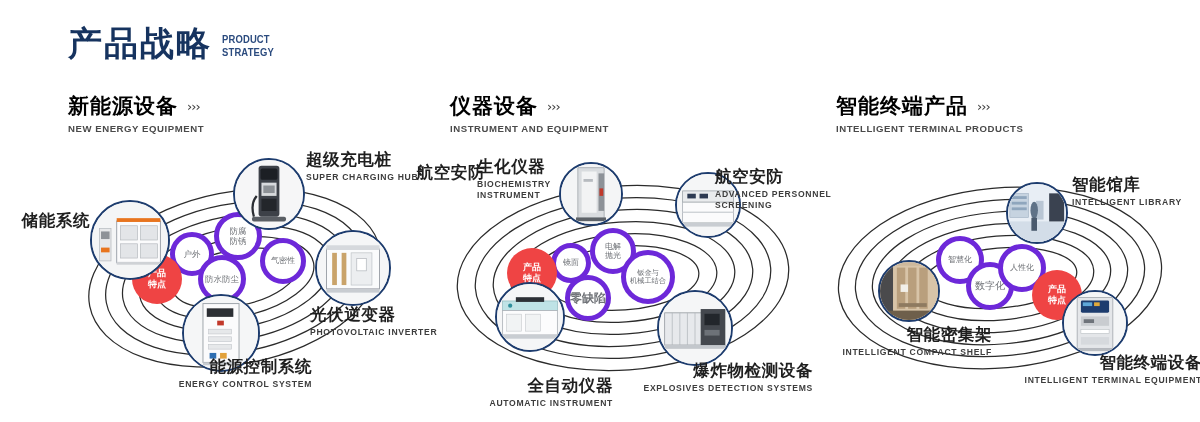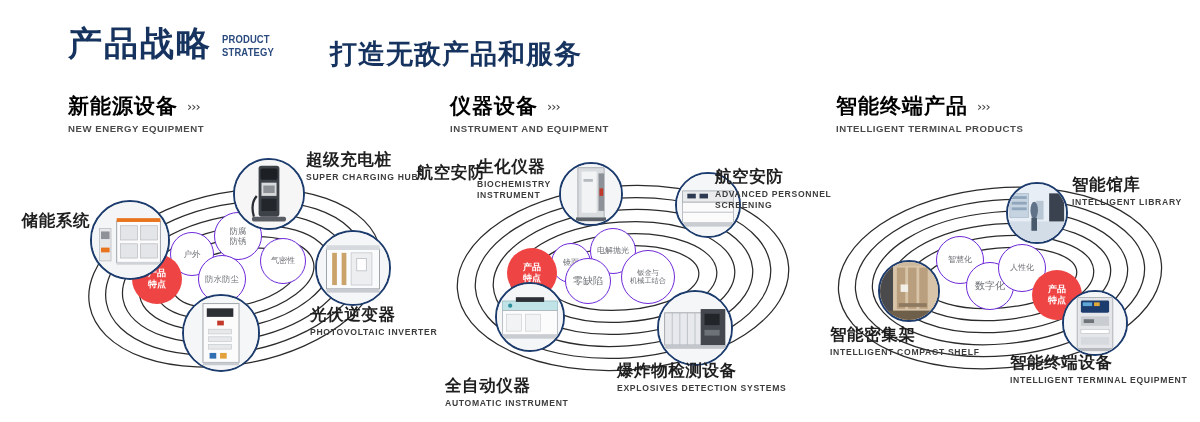--- a/index.html
+++ b/index.html
@@ -54,56 +54,55 @@
     position:absolute;border-radius:50%;
     border:2.4px solid #1d3c6e;
     background:#f2f3f5;overflow:hidden;
     box-sizing:border-box;
   }
   .node .ph{position:absolute;left:0;top:0;width:100%;height:100%;}
 
   
   .feat{
     position:absolute;border-radius:50%;
-    border:1px solid #6d28d9;background:#ffffff;
+    border:5px solid #6d28d9;background:#ffffff;
     display:flex;align-items:center;justify-content:center;
     text-align:center;color:#6f7277;
     font-family:"DejaVu Sans",sans-serif;
     line-height:1.18;box-sizing:border-box;
   }
   .feat.core{
     background:#ef4444;border:none;color:#ffffff;font-weight:bold;
   }
 
   
   .lbl{position:absolute;}
   .lbl .cn{
     font-size:16.5px;font-weight:bold;color:#1f1f1f;letter-spacing:.6px;
     font-family:"DejaVu Sans",sans-serif;line-height:1.15;white-space:nowrap;
   }
   .lbl .en{
     font-size:8.6px;font-weight:bold;color:#3d3d3d;letter-spacing:.7px;
     font-family:"Liberation Sans",sans-serif;line-height:1.25;margin-top:2px;
   }
   .lbl.right .cn,.lbl.right .en{text-align:right;}
-  .lbl.center .cn,.lbl.center .en{text-align:left;}
+  .lbl.center .cn,.lbl.center .en{text-align:right;}
 </style>
 </head>
 <body>
 
 <div id="stage">
 
   <div class="hdr">
     <div class="hdr-cn">产品战略</div>
     <div class="hdr-en">
       <div>PRODUCT</div>
       <div>STRATEGY</div>
     </div>
   </div>
-  <div class="hdr-sub">打造无敌产品和服务</div>
 
   <div class="sec" style="left:68px;top:95px;">
     <div class="sec-top">
       <div class="sec-cn">新能源设备</div>
       <div class="sec-arrows">›››</div>
     </div>
     <div class="sec-en">NEW ENERGY EQUIPMENT</div>
   </div>
 
   <div class="sec" style="left:450px;top:95px;">
@@ -213,46 +212,50 @@
         <rect x="24" y="13" width="28" height="9" fill="#2c2f34"></rect>
         <rect x="35" y="26" width="7" height="5" fill="#c2392b"></rect>
         <rect x="26" y="35" width="24" height="5" fill="#e6e8ea" stroke="#bfc3c8" stroke-width=".6"></rect>
         <rect x="26" y="43" width="24" height="5" fill="#e6e8ea" stroke="#bfc3c8" stroke-width=".6"></rect>
         <rect x="26" y="51" width="24" height="5" fill="#e6e8ea" stroke="#bfc3c8" stroke-width=".6"></rect>
         <rect x="27" y="60" width="7" height="6" fill="#2f6fb2"></rect>
         <rect x="38" y="60" width="7" height="6" fill="#e2a13a"></rect>
         <rect x="20" y="70" width="38" height="3" fill="#c8ccd1"></rect>
       </svg>
     </div>
+    <div class="lbl center" style="left:80px;top:208px;width:182px;">
+      <div class="cn">能源控制系统</div>
+      <div class="en">ENERGY CONTROL SYSTEM</div>
+    </div>
   </div>
 
   <div class="cluster" style="left:425px;top:150px;">
     <svg width="400" height="260" viewBox="0 0 400 260">
       <g fill="none" stroke="#2b2b2b" stroke-width="1.25">
         <ellipse cx="198" cy="128" rx="166" ry="92" transform="rotate(-4 198 128)"></ellipse>
         <ellipse cx="198" cy="128" rx="148" ry="80" transform="rotate(-4 198 128)"></ellipse>
         <ellipse cx="198" cy="128" rx="130" ry="68" transform="rotate(-4 198 128)"></ellipse>
         <ellipse cx="198" cy="128" rx="112" ry="56" transform="rotate(-4 198 128)"></ellipse>
         <ellipse cx="198" cy="128" rx="94" ry="44" transform="rotate(-4 198 128)"></ellipse>
         <ellipse cx="198" cy="128" rx="76" ry="32" transform="rotate(-4 198 128)"></ellipse>
       </g>
     </svg>
 
     <div class="feat" style="left:126px;top:93px;width:40px;height:40px;font-size:8px;">
       <span>镜面</span>
     </div>
-    <div class="feat" style="left:165px;top:78px;width:46px;height:46px;font-size:8px;flex-direction:row;">
+    <div class="feat" style="left:165px;top:78px;width:46px;height:46px;font-size:8px;flex-direction:column;">
       <span>电解</span>
       <span>抛光</span>
     </div>
     <div class="feat" style="left:196px;top:100px;width:54px;height:54px;font-size:7.2px;flex-direction:column;">
       <span>钣金与</span>
       <span>机械工结合</span>
     </div>
-    <div class="feat" style="left:140px;top:108px;width:46px;height:46px;font-size:10px;">
+    <div class="feat" style="left:140px;top:125px;width:46px;height:46px;font-size:12px;font-weight:bold;">
       <span>零缺陷</span>
     </div>
     <div class="feat core" style="left:82px;top:98px;width:50px;height:50px;font-size:9px;flex-direction:column;">
       <span>产品</span>
       <span>特点</span>
     </div>
 
     <div class="lbl right" style="left:-30px;top:14px;width:90px;">
       <div class="cn">航空安防</div>
     </div>

